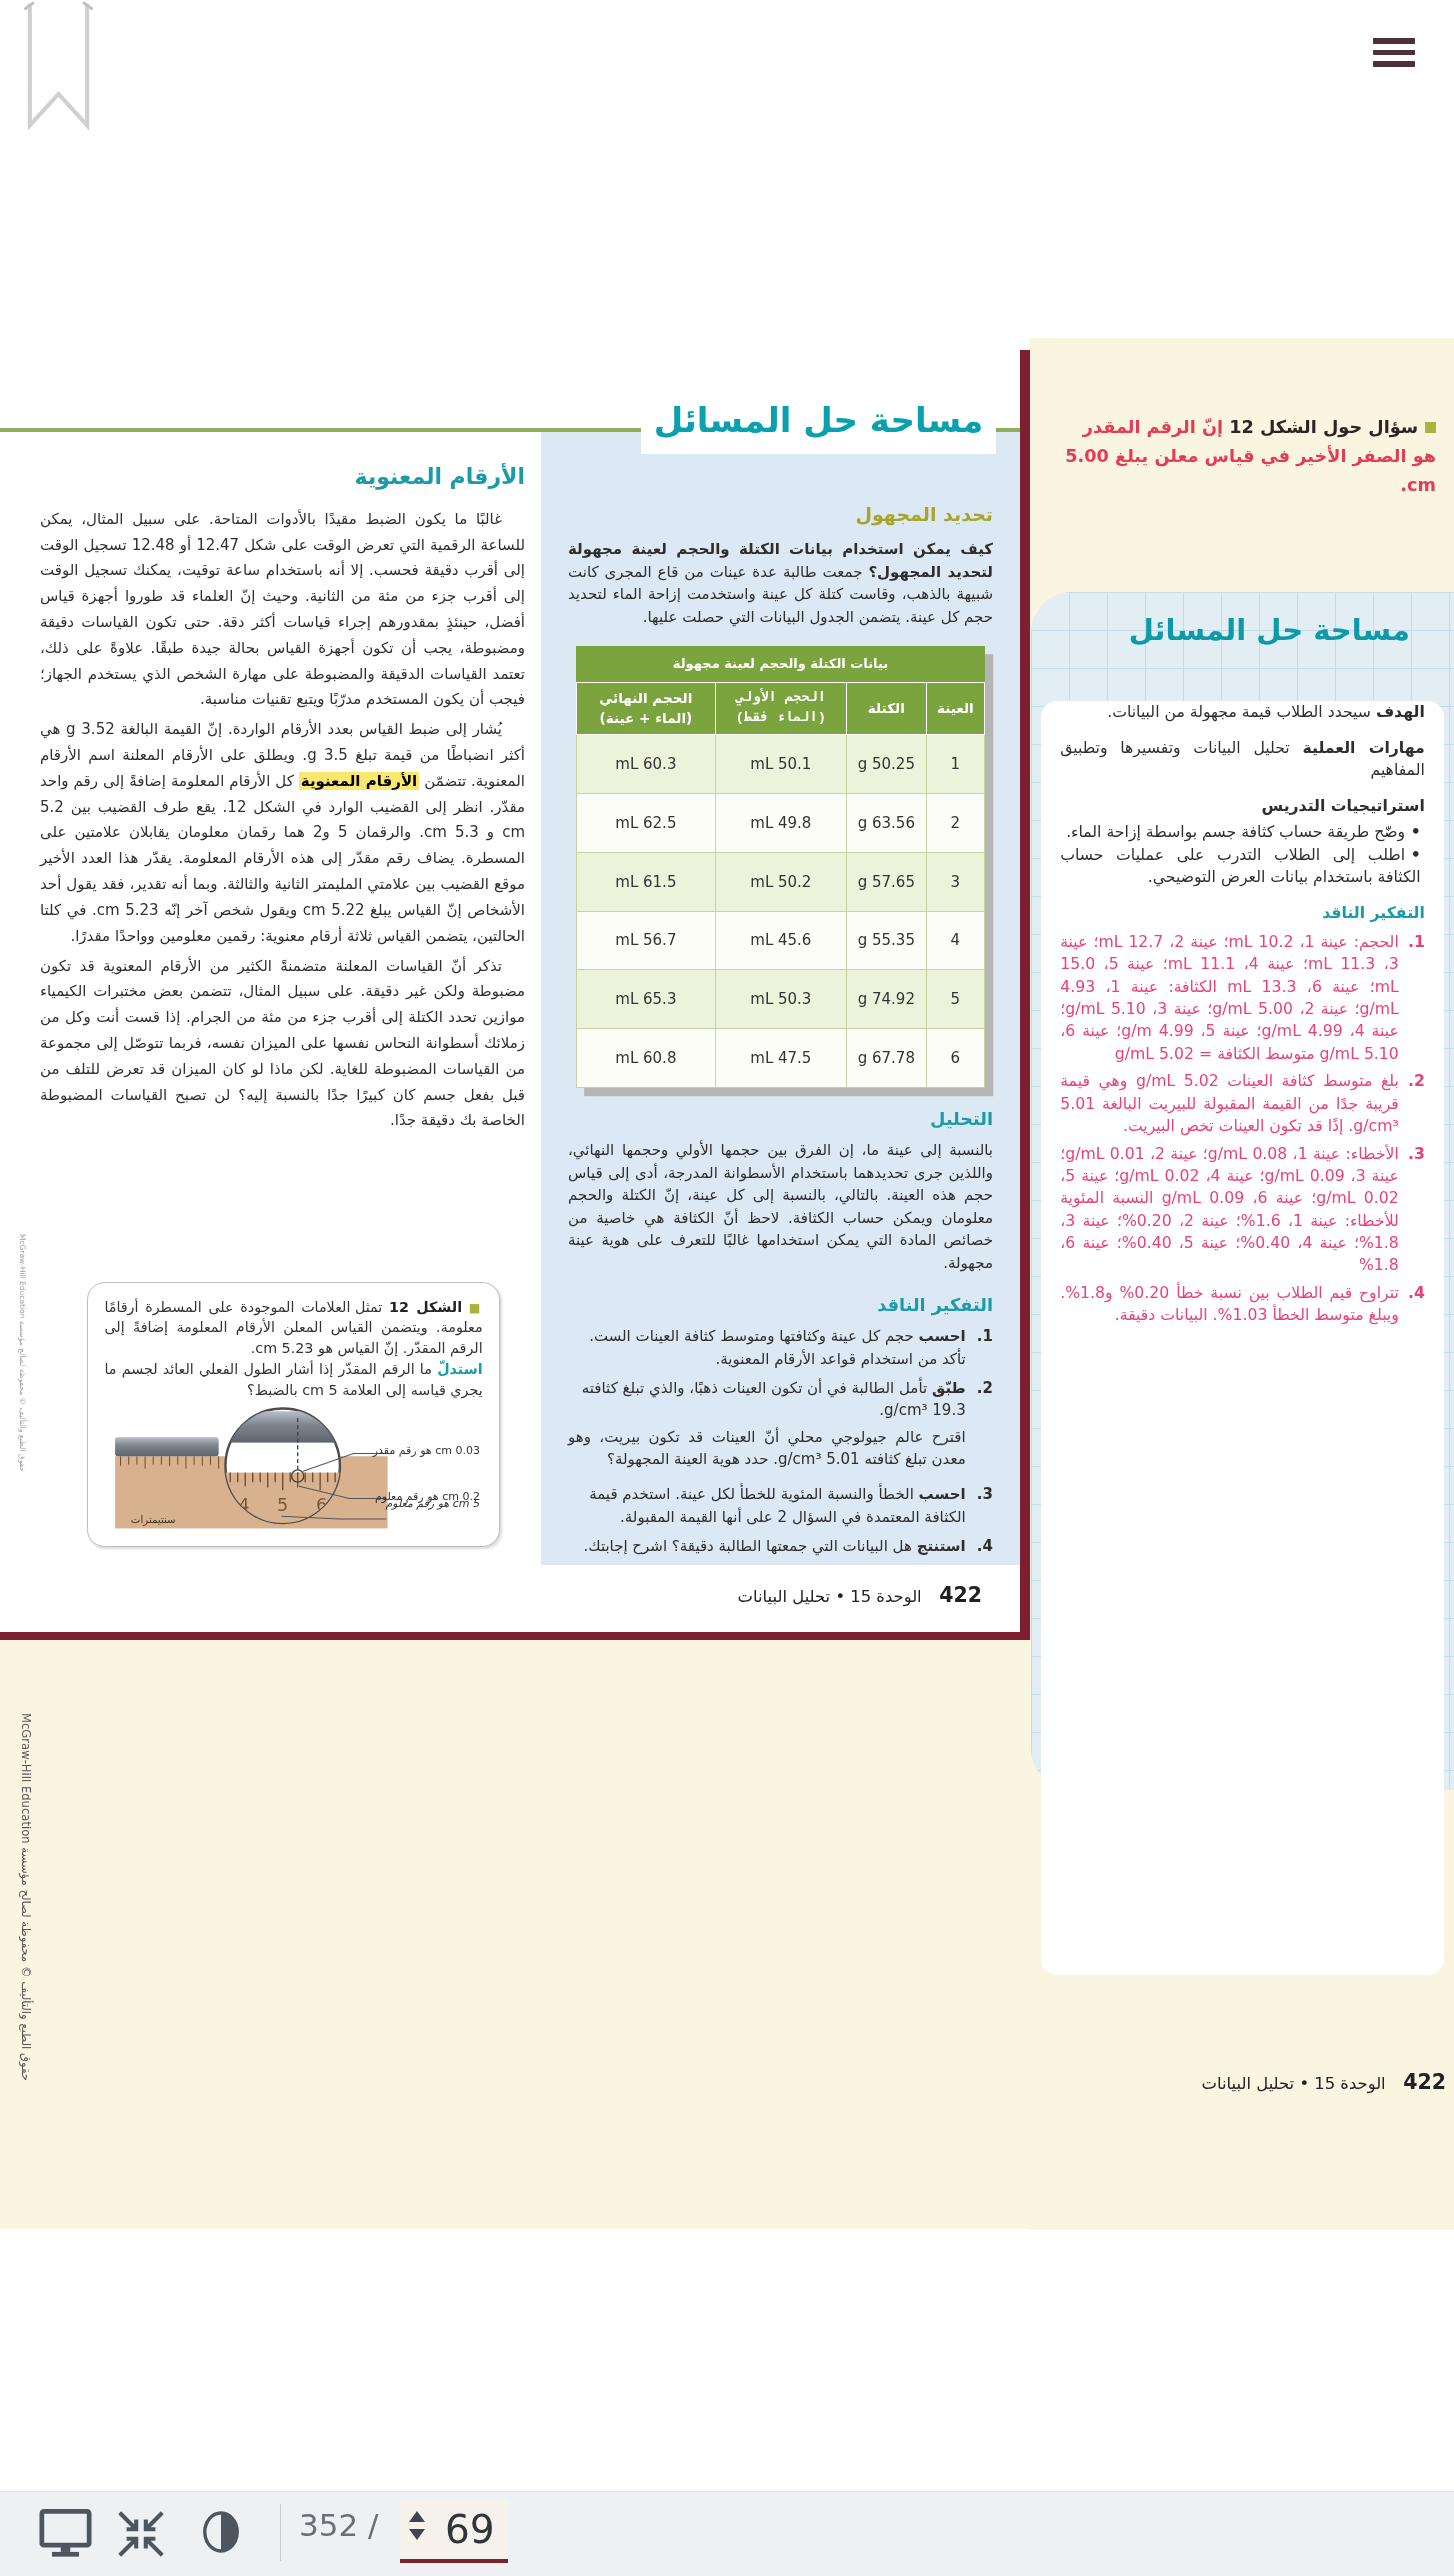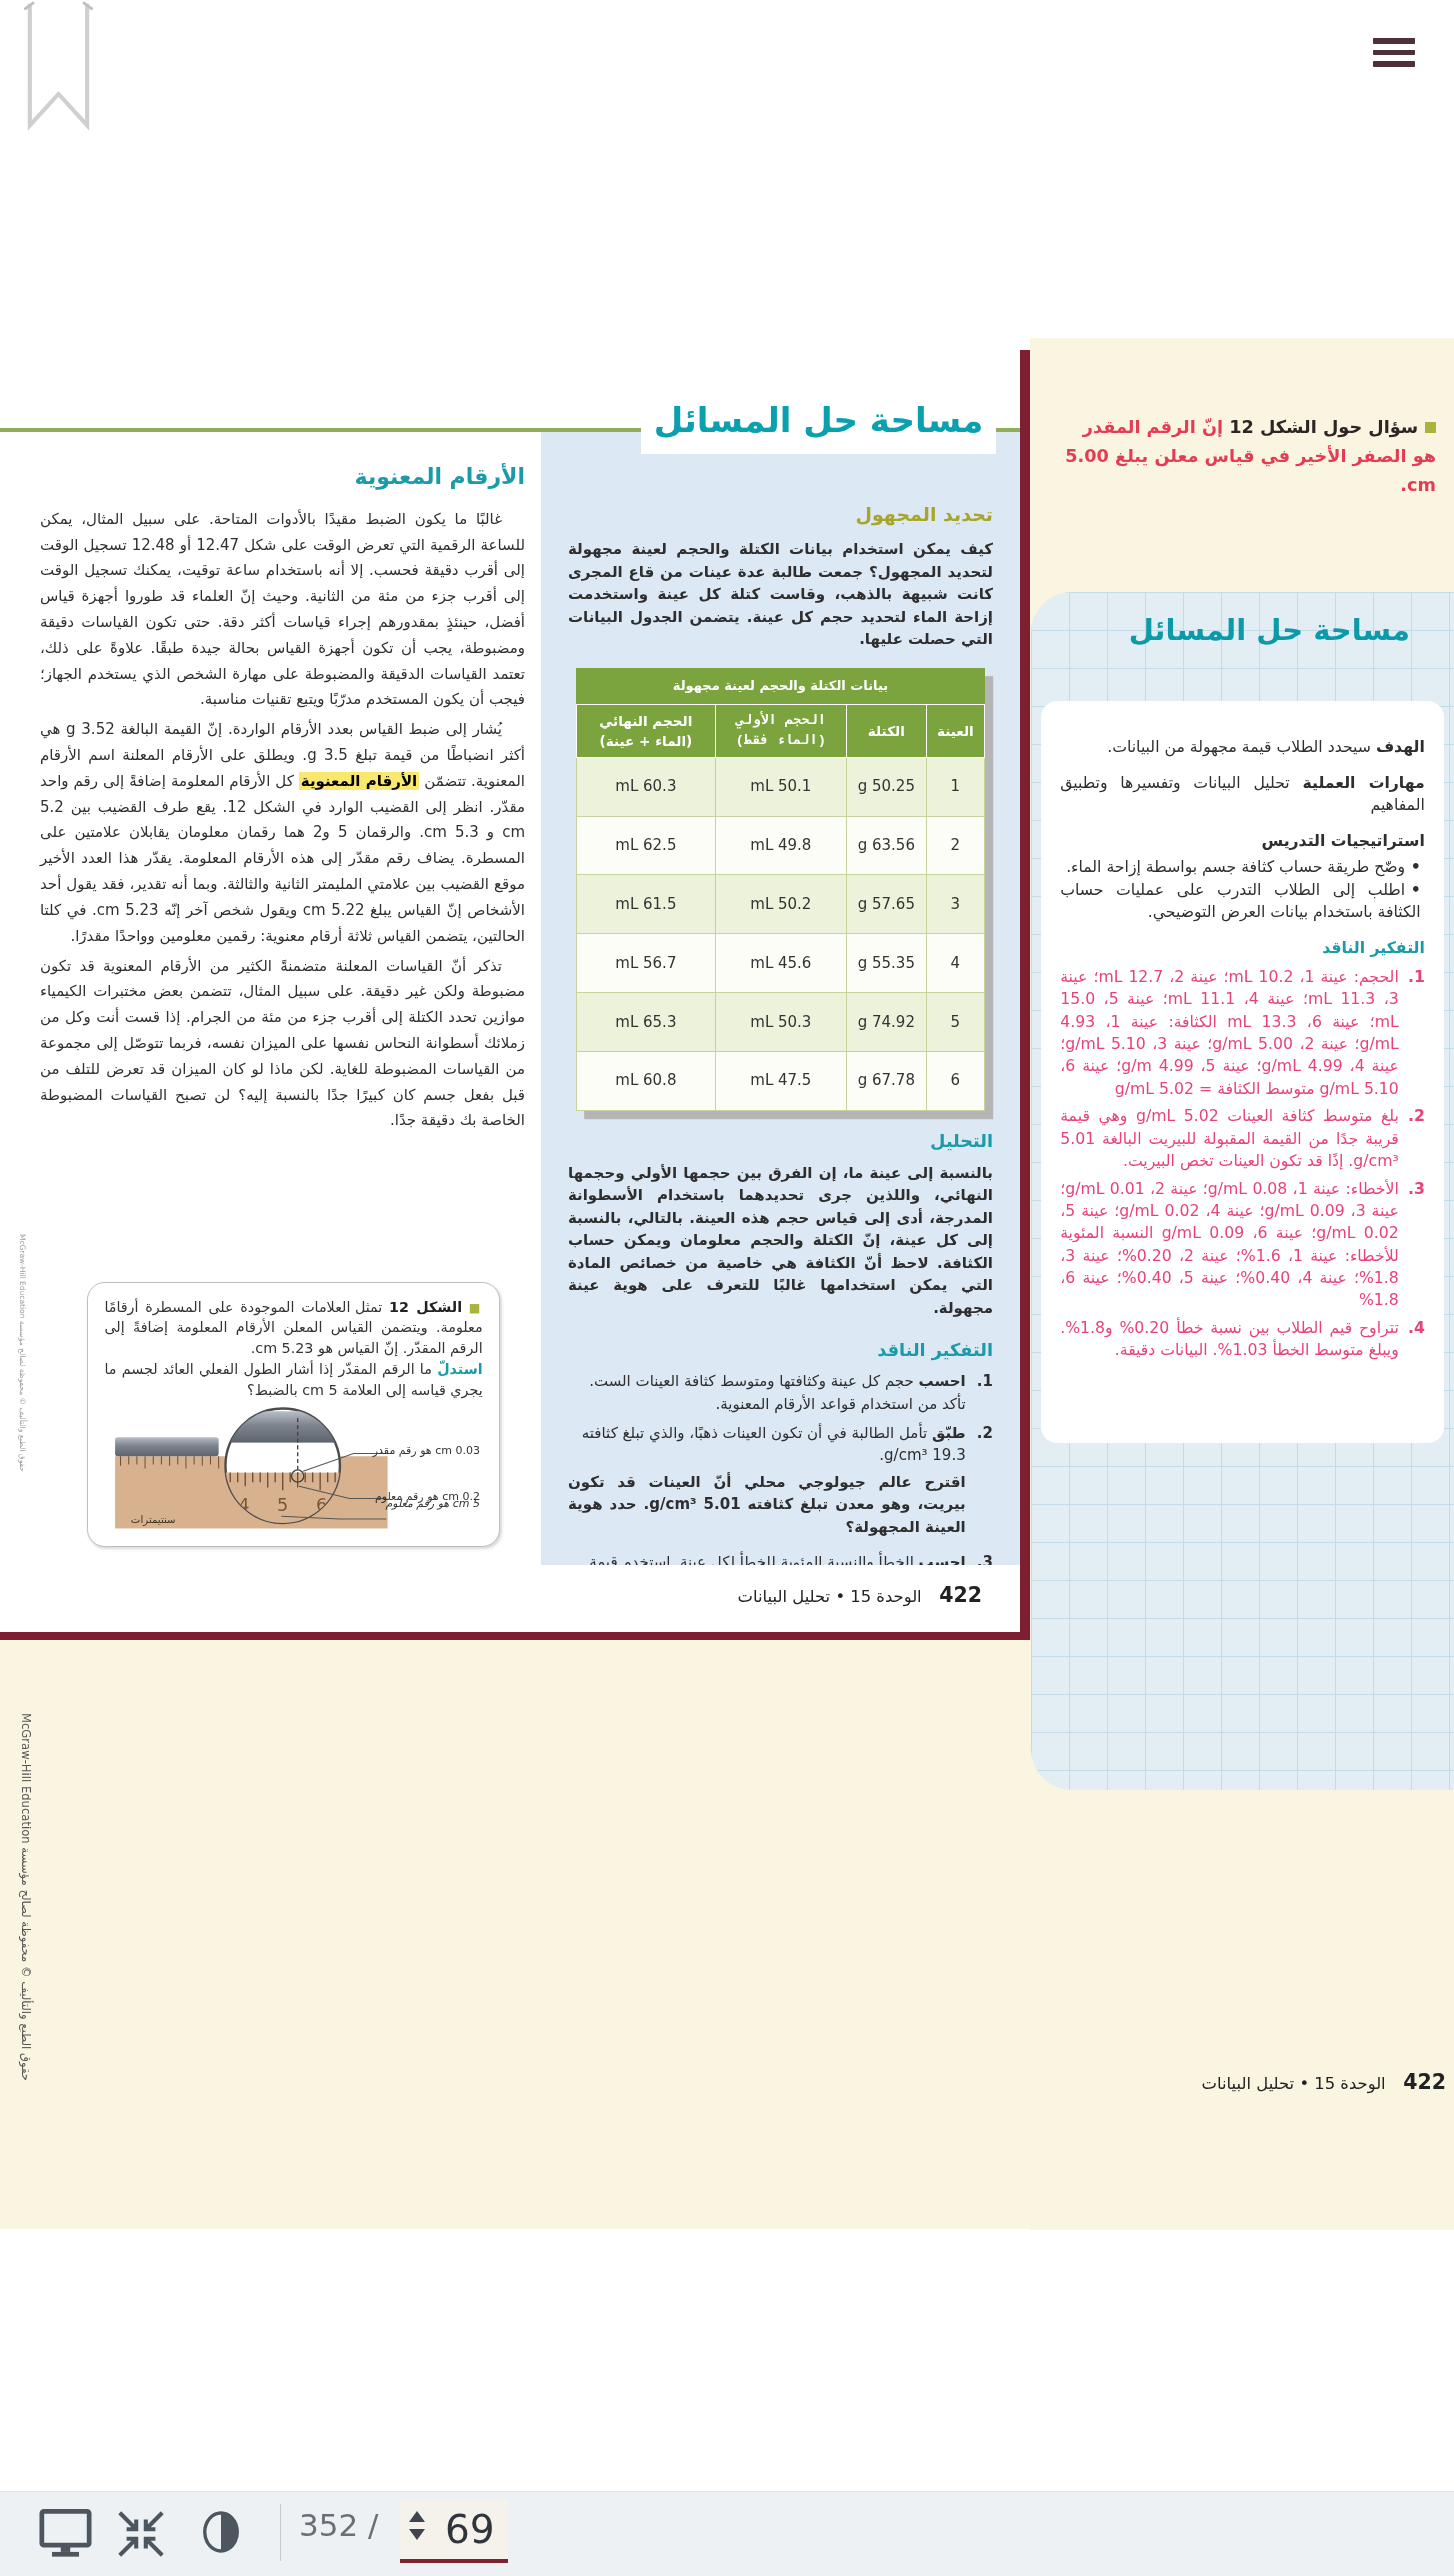--- a/index.html
+++ b/index.html
@@ -34,21 +34,21 @@
   .fig-callout{position:absolute;right:2.7px;width:108px;direction:rtl;font-size:11px;color:#333;}
   
   .main-panel{position:absolute;left:541px;top:432px;width:479px;height:1133px;background:#dce8f3;
               box-sizing:border-box;padding:68px 27px 6.8px 27px;direction:rtl;font-size:15px;
               line-height:1.5;color:#2e2e2e;overflow:hidden;}
   .main-title{position:absolute;left:641px;top:386px;width:355px;height:68px;background:#ffffff;
               display:flex;align-items:center;justify-content:center;font-size:34px;font-weight:bold;
               color:#0aa0ad;direction:rtl;}
   .sec-olive{color:#a7a62b;font-size:19px;font-weight:bold;margin:0 0 9.5px 0;}
   .sec-teal{color:#1b9aa8;font-size:17.7px;font-weight:bold;margin:17.7px 0 6.8px 0;}
-  .main-panel p{margin:0 0 5.5px 0;text-align:justify;font-weight:bold;}
+  .main-panel p{margin:0 0 5.5px 0;text-align:justify;}
   .qitem{display:flex;gap:6.8px;margin-bottom:6.8px;}
   .qnum{font-weight:bold;min-width:20.5px;}
   
   .tblwrap{width:409px;margin:17.7px auto 6.8px auto;box-shadow:8.2px 8.2px 0 #b5b5b5;}
   .tbl-title{background:#7ba43e;color:#fff;font-weight:bold;font-size:13px;padding:8.2px 12.3px;text-align:center;}
   table.data{border-collapse:collapse;width:100%;background:#fff;direction:rtl;}
   table.data th{background:#7ba43e;color:#fff;font-size:13.6px;font-weight:bold;padding:5.5px 2.7px;border:1.4px solid #fff;}
   table.data td{font-size:15px;color:#333;text-align:center;vertical-align:middle;height:55px;
                 border:0.7px solid #c4d49c;padding:1.4px 4.1px;}
   table.data tr:nth-child(even) td{background:#edf3db;}
@@ -62,22 +62,22 @@
   
   .sb-annotation{position:absolute;left:1061px;top:413px;width:375px;direction:rtl;text-align:right;
                  font-size:17.7px;line-height:1.65;color:#e63b54;font-weight:bold;}
   .sb-annotation .lead{color:#2f2424;}
   .sq{display:inline-block;width:11px;height:11px;background:#a9b43c;margin-left:6.8px;}
   .sb-grid{position:absolute;left:1031px;top:592px;width:423px;height:1198px;background:#e3eef4;
            background-image:linear-gradient(#c2dbe8 1.4px,transparent 1.4px),linear-gradient(90deg,#c2dbe8 1.4px,transparent 1.4px);
            background-size:38px 38px;border-radius:41px 0 0 41px;}
   .sb-banner{margin:0;padding:20.5px 44px 0 0;text-align:right;font-size:29px;font-weight:bold;
              color:#0d9aa8;direction:rtl;}
-  .sb-panel{position:absolute;left:10.2px;right:10.2px;top:109px;height:742px;background:#fff;border-radius:16.4px;
-            box-sizing:border-box;padding:35px 19px;direction:rtl;font-size:15.7px;line-height:1.42;
+  .sb-panel{position:absolute;left:10.2px;right:10.2px;top:109px;height:1274px;background:#fff;border-radius:16.4px;
+            box-sizing:border-box;padding:0 19px;direction:rtl;font-size:15.7px;line-height:1.42;
             color:#2e2e2e;overflow:hidden;text-align:justify;}
   .sb-panel p{margin:0 0 13.6px 0;}
   .sb-panel .hd{font-weight:bold;}
   .sb-panel ul{margin:0 0 13.6px 0;padding:0 4.1px 0 0;list-style:none;}
   .sb-panel li.bullet::before{content:"•";font-weight:bold;margin-left:5.5px;}
   .sb-teal{color:#1b9aa8;font-weight:bold;margin-bottom:6.8px;}
   .pink{color:#e8417c;}
   .pitem{display:flex;gap:5.5px;margin-bottom:5.5px;}
   .pitem .qnum{color:#e8417c;}
   

